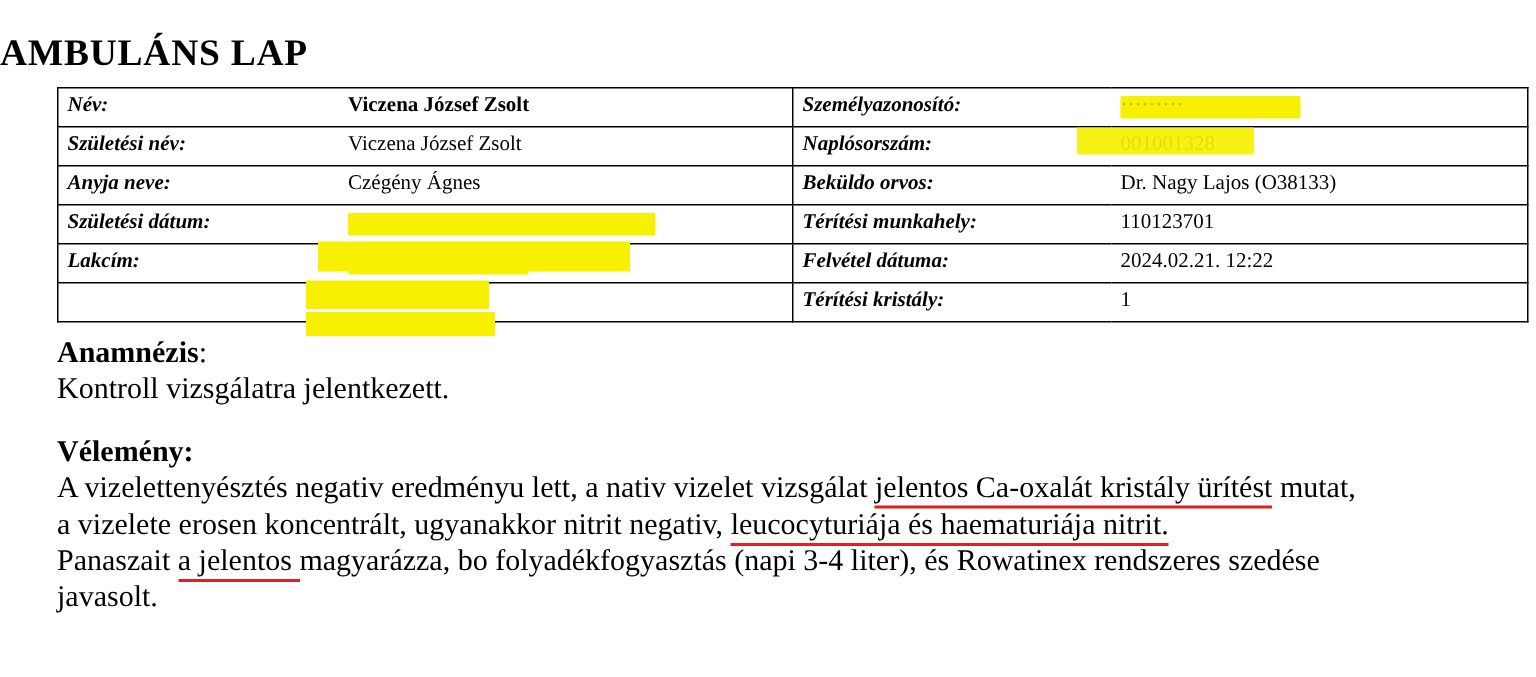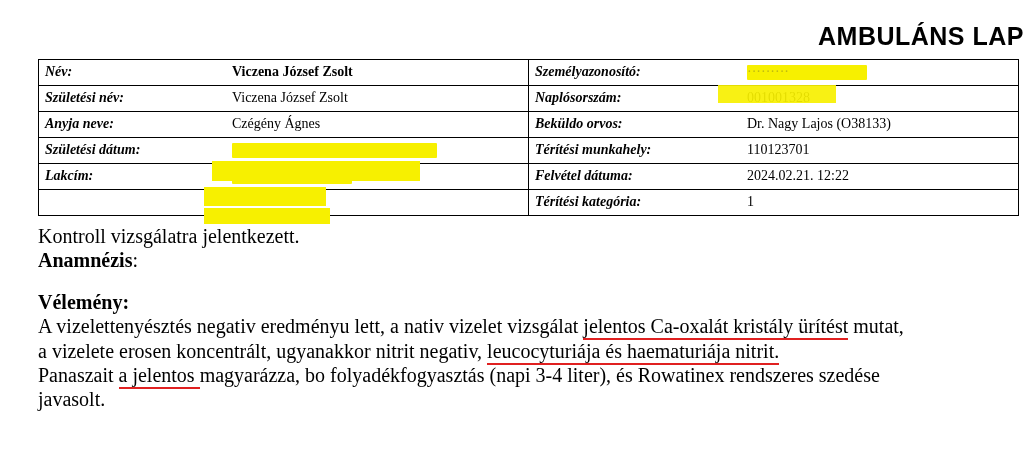--- a/index.html
+++ b/index.html
@@ -16,26 +16,26 @@
     overflow: hidden;
   }
   .page {
     position: relative;
     width: 1024px;
     height: 451px;
     padding: 0;
     box-sizing: border-box;
   }
   .doc-title {
-    text-align: right;
+    text-align: left;
     font-weight: bold;
     font-size: 25px;
     letter-spacing: 0.5px;
     margin: 22px 0 8px 0;
-    font-family: Liberation Sans, sans-serif;
+    font-family: Liberation Serif, serif;
   }
   .patient-table {
     border-collapse: collapse;
     width: 930px;
     margin: 0 0 0 38px;
     table-layout: fixed;
     border: 1.5px solid #000;
   }
   .patient-table td {
     border: 1px solid #000;
@@ -140,36 +140,36 @@
     </tr>
     <tr>
       <td class="lbl col-lbl-l">Lakcím:</td>
       <td class="val col-val-l"><span class="redacted r-addr1">&nbsp;</span></td>
       <td class="lbl col-lbl-r">Felvétel dátuma:</td>
       <td class="val col-val-r">2024.02.21.  12:22</td>
     </tr>
     <tr>
       <td class="lbl col-lbl-l">&nbsp;</td>
       <td class="val col-val-l">&nbsp;</td>
-      <td class="lbl col-lbl-r">Térítési kategória:</td>
+      <td class="lbl col-lbl-r">Térítési kristály:</td>
       <td class="val col-val-r">1</td>
     </tr>
   </tbody>
     </table>
 
   <div class="redact-block" style="left:212px; top:139px; width:208px; height:20px;"></div>
   <div class="redact-block" style="left:204px; top:165px; width:122px; height:19px;"></div>
   <div class="redact-block" style="left:204px; top:186px; width:126px; height:16px;"></div>
   <div class="redact-block" style="left:718px; top:63px; width:118px; height:18px; opacity:0.92;"></div>
 
   <div class="body-text">
-    <p>Kontroll vizsgálatra jelentkezett.</p>
     <p>
       <span class="lbl-inline">Anamnézis</span><span>:</span>
     </p>
+    <p>Kontroll vizsgálatra jelentkezett.</p>
     <div class="spacer"></div>
     <p class="lbl-inline">Vélemény:</p>
     <p><span>A vizelettenyésztés negativ eredményu lett, a nativ vizelet vizsgálat </span><span class="u-red">jelentos Ca-oxalát kristály ürítést</span><span> mutat,</span></p>
     <p><span>a vizelete erosen koncentrált, ugyanakkor nitrit negativ, </span><span class="u-red">leucocyturiája és haematuriája nitrit.</span></p>
     <p><span>Panaszait </span><span class="u-red"> a jelentos </span><span> magyarázza, bo folyadékfogyasztás (napi 3-4 liter), és Rowatinex rendszeres szedése</span></p>
     <p>javasolt.</p>
   </div>
 
 </div>
 

